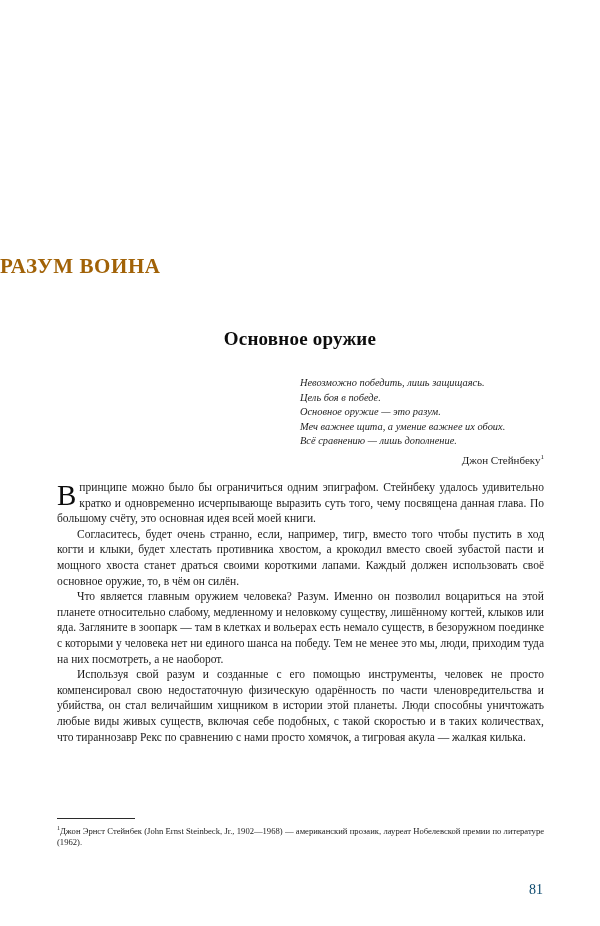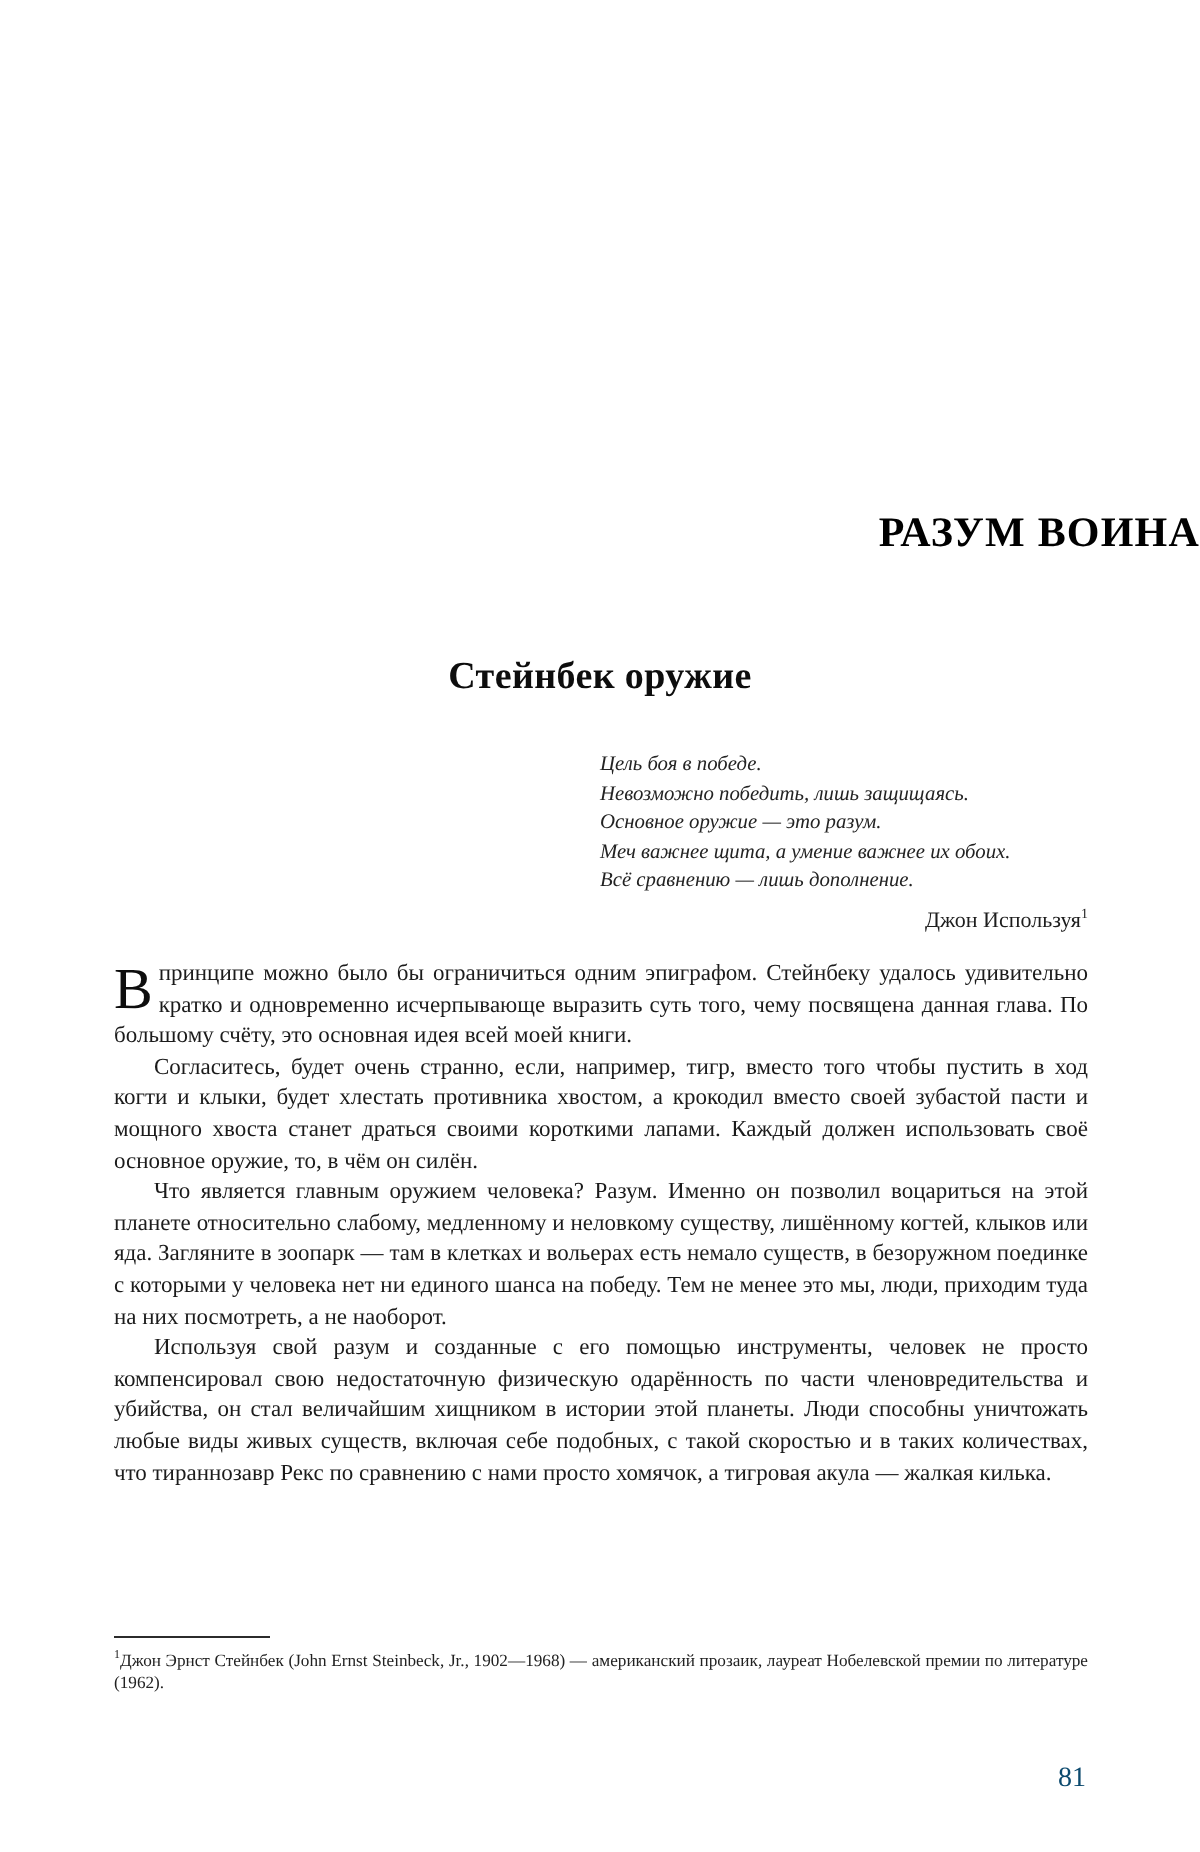--- a/index.html
+++ b/index.html
@@ -16,26 +16,26 @@
     font-family: "Liberation Serif", "DejaVu Serif", serif;
     color: #1a1a1a;
   }
 
   
   .chapter-title {
     position: absolute;
     left: 0;
     right: 0;
     top: 240px;
-    text-align: right;
+    text-align: left;
     font-family: "Liberation Serif", "DejaVu Serif", serif;
     font-weight: bold;
     font-size: 21px;
     letter-spacing: 0.6px;
-    color: #000000;
+    color: #a16207;
   }
   .section-title {
     position: absolute;
     left: 0;
     right: 0;
     top: 312px;
     text-align: center;
     font-family: "Liberation Serif", "DejaVu Serif", serif;
     font-weight: bold;
     font-size: 19px;
@@ -138,32 +138,32 @@
     font-family: "Liberation Serif", "DejaVu Serif", serif;
   }
 </style>
 </head>
 <body>
 
 <div class="page">
 
   <h1 class="chapter-title">РАЗУМ ВОИНА</h1>
 
-  <h2 class="section-title">Стейнбек оружие</h2>
+  <h2 class="section-title">Основное оружие</h2>
 
   <div class="epigraph">
+    <div class="line">Невозможно победить, лишь защищаясь.</div>
     <div class="line">Цель боя в победе.</div>
-    <div class="line">Невозможно победить, лишь защищаясь.</div>
     <div class="line">Основное оружие — это разум.</div>
     <div class="line">Меч важнее щита, а умение важнее их обоих.</div>
     <div class="line">Всё сравнению — лишь дополнение.</div>
   </div>
 
   <div class="epigraph-attrib">
-    <span>Джон Используя</span><sup>1</sup>
+    <span>Джон Стейнбеку</span><sup>1</sup>
   </div>
 
   <div class="body-col">
     <p class="para first">
       <span class="dropcap">В</span><span>принципе можно было бы ограничиться одним эпиграфом. Стейнбеку удалось удивительно кратко и одновременно исчерпывающе выразить суть того, чему посвящена данная глава. По большому счёту, это основная идея всей моей книги.</span>
     </p>
     <p class="para">Согласитесь, будет очень странно, если, например, тигр, вместо того чтобы пустить в ход когти и клыки, будет хлестать противника хвостом, а крокодил вместо своей зубастой пасти и мощного хвоста станет драться своими коротки­ми лапами. Каждый должен использовать своё основное оружие, то, в чём он силён.</p>
     <p class="para">Что является главным оружием человека? Разум. Именно он позволил воцариться на этой планете относительно слабому, медленному и неловкому существу, лишённому когтей, клыков или яда. Загляните в зоопарк — там в клетках и вольерах есть немало существ, в безоружном поединке с которыми у человека нет ни единого шанса на победу. Тем не менее это мы, люди, приходим туда на них посмотреть, а не наоборот.</p>
     <p class="para">Используя свой разум и созданные с его помощью инструменты, человек не просто компенсировал свою недостаточную физическую одарённость по части членовредительства и убийства, он стал величайшим хищником в истории этой планеты. Люди способны уничтожать любые виды живых существ, включая себе подобных, с такой скоростью и в таких количествах, что тираннозавр Рекс по сравнению с нами просто хомячок, а тигровая акула — жалкая килька.</p>
   </div>

